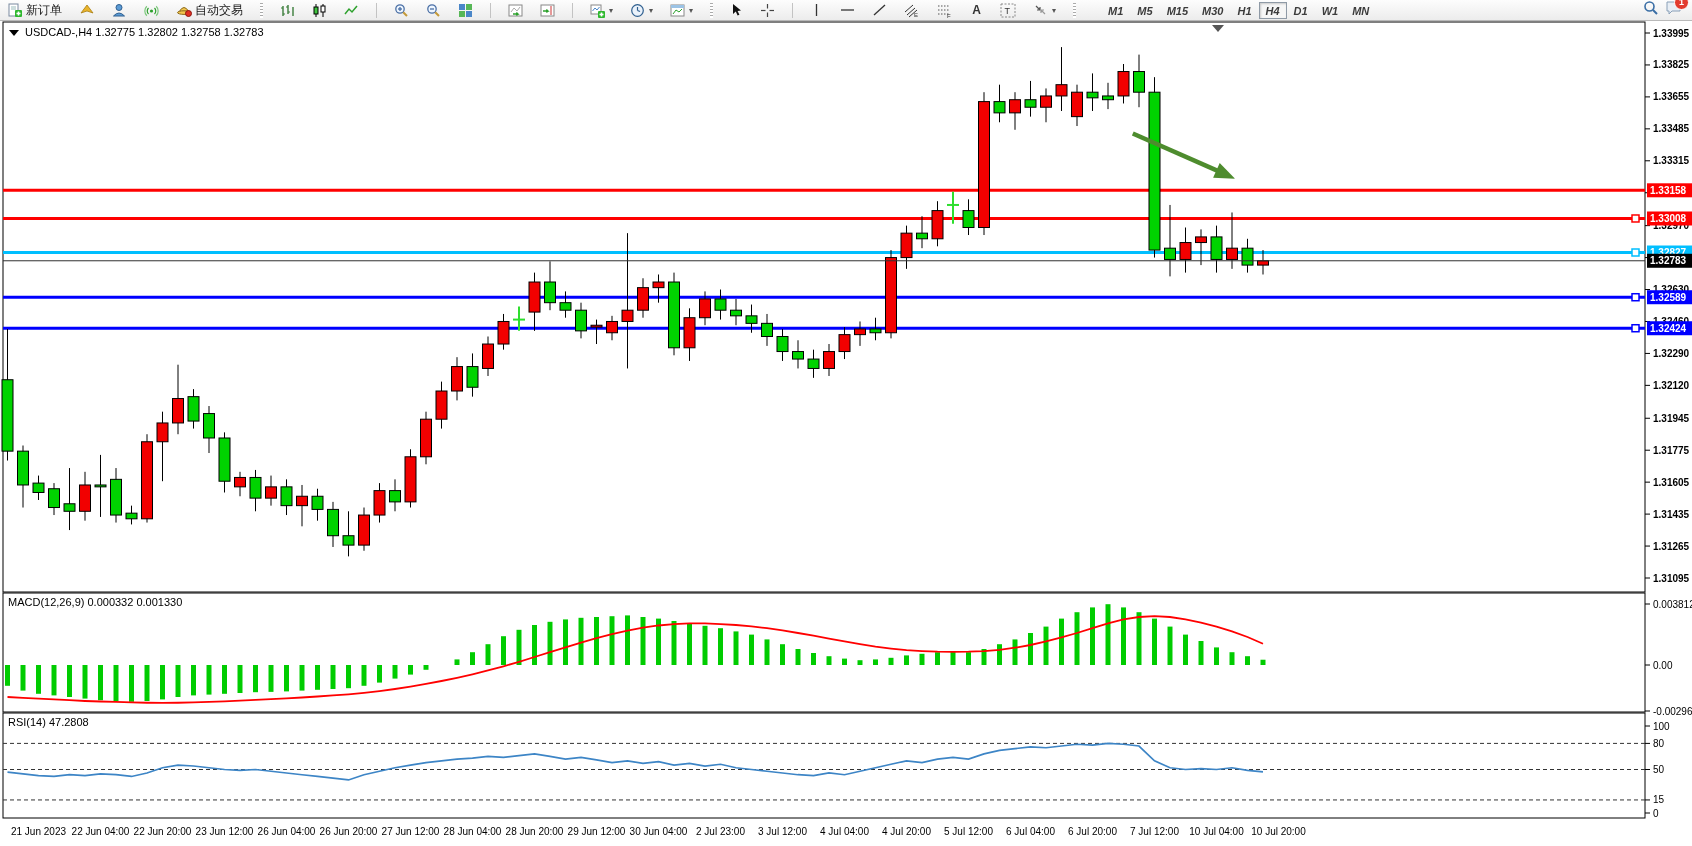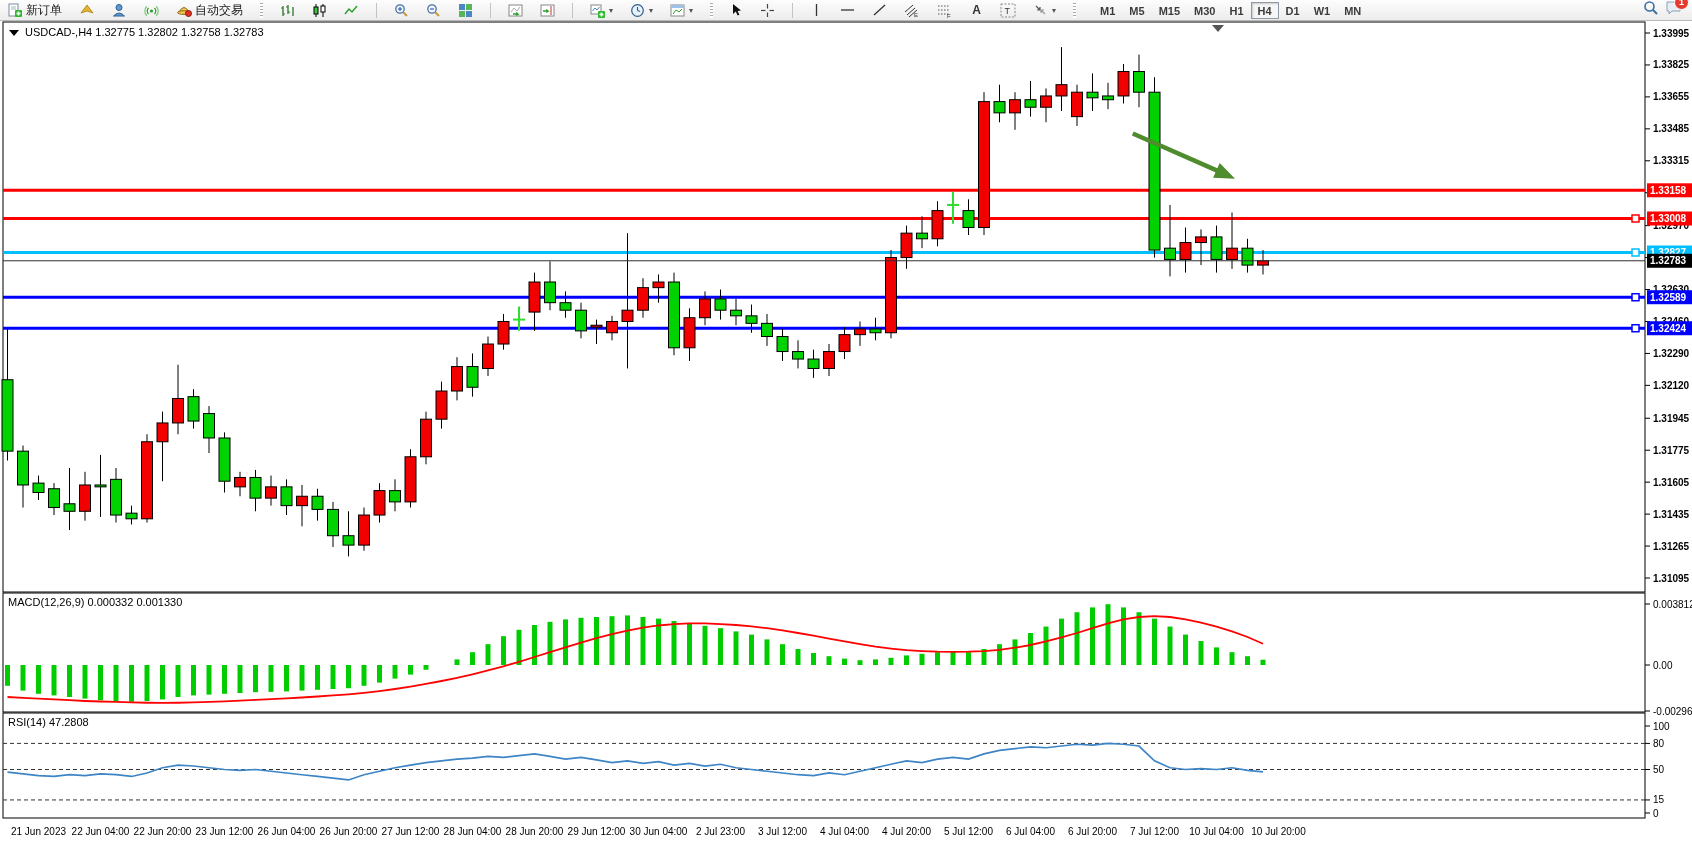--- a/index.html
+++ b/index.html
@@ -7,21 +7,21 @@
   #app{position:relative;width:1692px;height:846px;background:#fff;}
   
   #toolbar{position:absolute;top:0;left:0;width:100%;height:21px;display:flex;align-items:center;
     background:linear-gradient(#fdfdfd,#ececec);border-bottom:1px solid #b9b9b9;box-sizing:border-box;padding:8px 4px;gap:9px;}
   .tbtn{height:19px;min-width:21px;display:flex;align-items:center;justify-content:center;gap:3px;
     border:1px solid transparent;border-radius:2px;font-size:12px;color:#1a1a1a;padding:0 3px;cursor:default;box-sizing:border-box;}
   .tbtn svg{display:block;}
   .tsep{width:1px;height:15px;background:#c3c3c3;margin:0 4px;flex:0 0 auto;}
   .tsep.dotted{background:repeating-linear-gradient(#aaa 0 1px,#fff 1px 3px);width:3px;background-color:transparent;}
   .drop{font-size:8px;color:#555;margin-left:1px;}
-  .tf-group{display:flex;align-items:center;margin-left:4px;}
+  .tf-group{display:flex;align-items:center;margin-left:12px;font-style:italic;}
   .tf-btn{font-size:11px;font-weight:bold;color:#3c3c3c;padding:1px 6px;height:17px;line-height:15px;
     border:1px solid transparent;box-sizing:border-box;}
   .tf-btn.active{border:1px solid #8f9aa6;background:#f6f6f6;box-shadow:inset 1px 1px 2px rgba(0,0,0,.18);}
   #toolbar-right{margin-left:auto;display:flex;align-items:center;gap:6px;padding-right:6px;}
   .badge{position:absolute;top:-5px;right:-7px;background:#e23b2e;color:#fff;font-size:9px;font-weight:bold;
     border-radius:8px;min-width:13px;height:13px;line-height:13px;text-align:center;border:1px solid #fff;}
   .bubble-wrap{position:relative;}
   
   #chart-svg{position:absolute;top:21px;left:0;}
   text{font-family:"Liberation Sans",sans-serif;}

